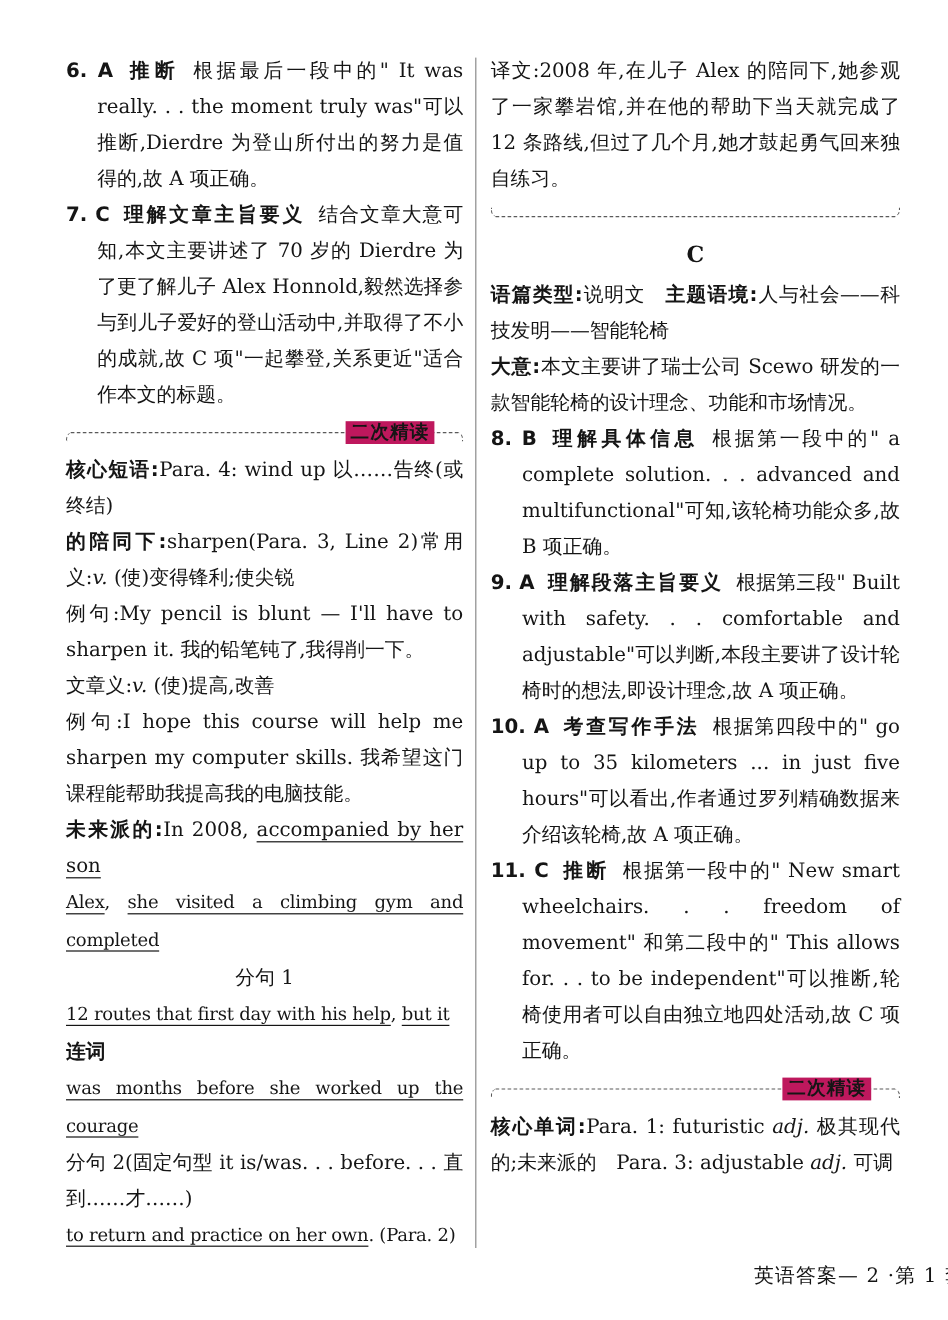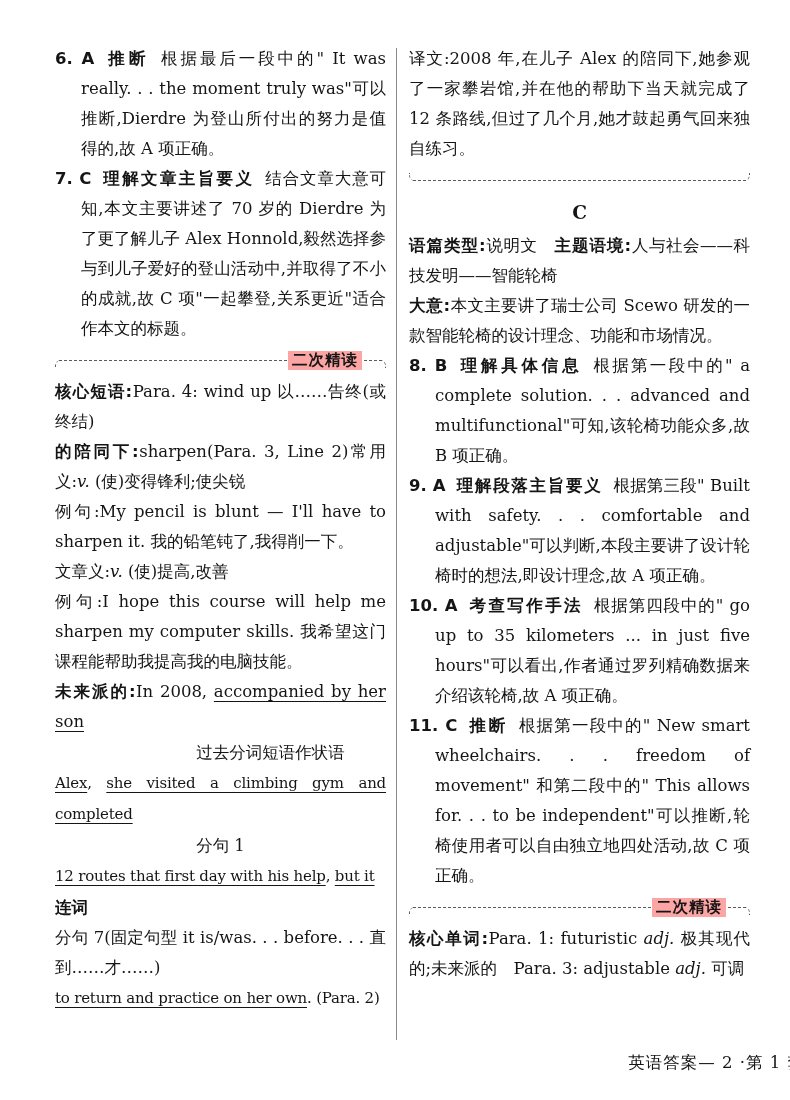--- a/index.html
+++ b/index.html
@@ -63,21 +63,21 @@
   }
   .rule-close .rule-line::before{
     content:"";position:absolute;left:-4px;top:-8px;width:5px;height:8px;
     border-left:1.6px dashed #5a5a5a;border-bottom-left-radius:6px;
   }
   .rule-close .rule-line::after{
     content:"";position:absolute;right:-4px;top:-8px;width:5px;height:8px;
     border-right:1.6px dashed #5a5a5a;border-bottom-right-radius:6px;
   }
   .rule-label{
-    position:absolute;right:24px;top:2px;background:#fca5a5;padding:0 4px;
+    position:absolute;right:24px;top:2px;background:#be185d;padding:0 4px;
     font-family:"DejaVu Sans","Liberation Sans",sans-serif;
     font-weight:bold;font-size:15.5px;line-height:19px;letter-spacing:1px;
   }
   .passage-heading{
     text-align:center;font-weight:bold;font-size:18.5px;
     font-family:"DejaVu Serif","Liberation Serif",serif;
     line-height:32px;margin:1px 0 2px;
   }
   .footer{
     position:absolute;left:15px;bottom:26px;width:100%;
@@ -95,26 +95,26 @@
         <div class="rule rule-open">
           <span class="rule-line"></span>
           <span class="rule-label">二次精读</span>
         </div>
         <div class="para"><span class="seg-h">核心短语:</span><span class="seg-n">Para. 4: wind up </span><span class="seg-k">以……告终(或终结)</span></div>
         <div class="para"><span class="seg-h">的陪同下:</span><span class="seg-n">sharpen(Para. 3, Line 2)</span><span class="seg-k">常用义:</span><span class="seg-i">v.</span><span class="seg-k"> (使)变得锋利;使尖锐</span></div>
         <div class="para"><span class="seg-k">例句:</span><span class="seg-n">My pencil is blunt — I'll have to sharpen it. </span><span class="seg-k">我的铅笔钝了,我得削一下。</span></div>
         <div class="para"><span class="seg-k">文章义:</span><span class="seg-i">v.</span><span class="seg-k"> (使)提高,改善</span></div>
         <div class="para"><span class="seg-k">例句:</span><span class="seg-n">I hope this course will help me sharpen my computer skills. </span><span class="seg-k">我希望这门课程能帮助我提高我的电脑技能。</span></div>
         <div class="para"><span class="seg-h">未来派的:</span><span class="seg-n">In 2008, </span><span class="seg-u">accompanied by her son</span></div>
-        <div class="anno center-right"><span class="seg-k">过去分词短语作状语</span></div>
         <div class="line eng"><span class="seg-u">Alex</span><span class="seg-n">, </span><span class="seg-u">she visited a climbing gym and completed</span></div>
         <div class="anno center"><span class="seg-k">分句 1</span></div>
         <div class="line eng"><span class="seg-u">12 routes that first day with his help</span><span class="seg-n">, </span><span class="seg-u">but it</span></div>
         <div class="anno right"><span class="seg-k">连词</span></div>
-        <div class="line"><span class="seg-k">分句 7(固定句型 </span><span class="seg-n">it is/was. . . before. . .</span><span class="seg-k"> 直到……才……)</span></div>
+        <div class="line eng"><span class="seg-u">was months before she worked up the courage</span></div>
+        <div class="line"><span class="seg-k">分句 2(固定句型 </span><span class="seg-n">it is/was. . . before. . .</span><span class="seg-k"> 直到……才……)</span></div>
         <div class="line eng"><span class="seg-u">to return and practice on her own</span><span class="seg-n">. (Para. 2)</span></div>
       </div>
     <div class="divider"></div>
     <div class="col col-right">
         <div class="para"><span class="seg-k">译文:</span><span class="seg-k">2008 年,在儿子 Alex 的陪同下,她参观了一家攀岩馆,并在他的帮助下当天就完成了 12 条路线,但过了几个月,她才鼓起勇气回来独自练习。</span></div>
         <div class="rule rule-close">
           <span class="rule-line"></span>
         </div>
         <div class="passage-heading">C</div>
         <div class="para"><span class="seg-h">语篇类型:</span><span class="seg-n">说明文</span><span class="seg-n">　</span><span class="seg-h">主题语境:</span><span class="seg-n">人与社会——科技发明——智能轮椅</span></div>

